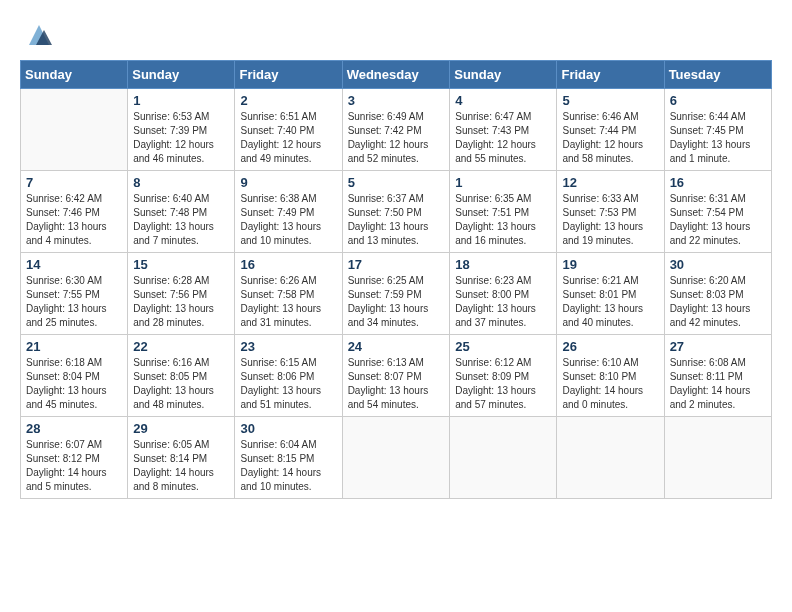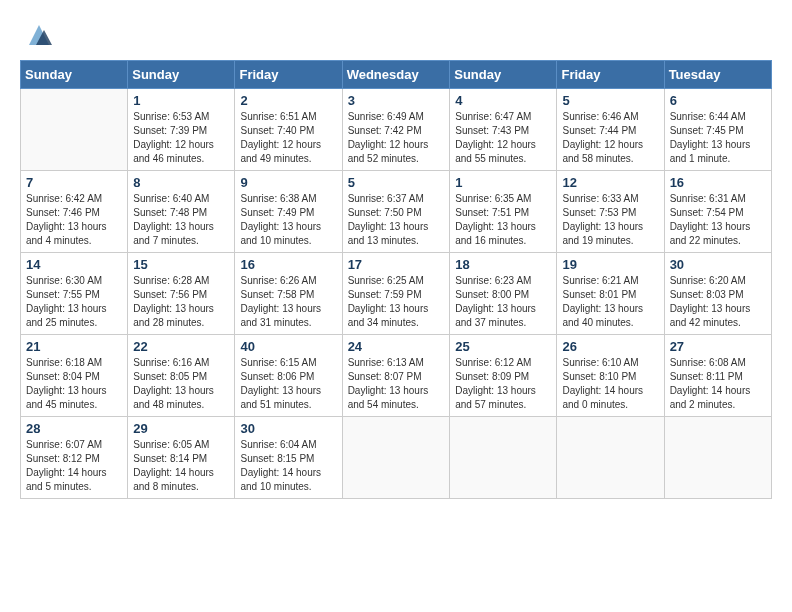--- a/index.html
+++ b/index.html
@@ -255,21 +255,21 @@
             Sunrise: 6:18 AM<br>Sunset: 8:04 PM<br>Daylight: 13 hours and 45 minutes.
           </div>
         </td>
         <td>
           <div class="day-num">22</div>
           <div class="day-info">
             Sunrise: 6:16 AM<br>Sunset: 8:05 PM<br>Daylight: 13 hours and 48 minutes.
           </div>
         </td>
         <td>
-          <div class="day-num">40</div>
+          <div class="day-num">23</div>
           <div class="day-info">
             Sunrise: 6:15 AM<br>Sunset: 8:06 PM<br>Daylight: 13 hours and 51 minutes.
           </div>
         </td>
         <td>
           <div class="day-num">24</div>
           <div class="day-info">
             Sunrise: 6:13 AM<br>Sunset: 8:07 PM<br>Daylight: 13 hours and 54 minutes.
           </div>
         </td>

